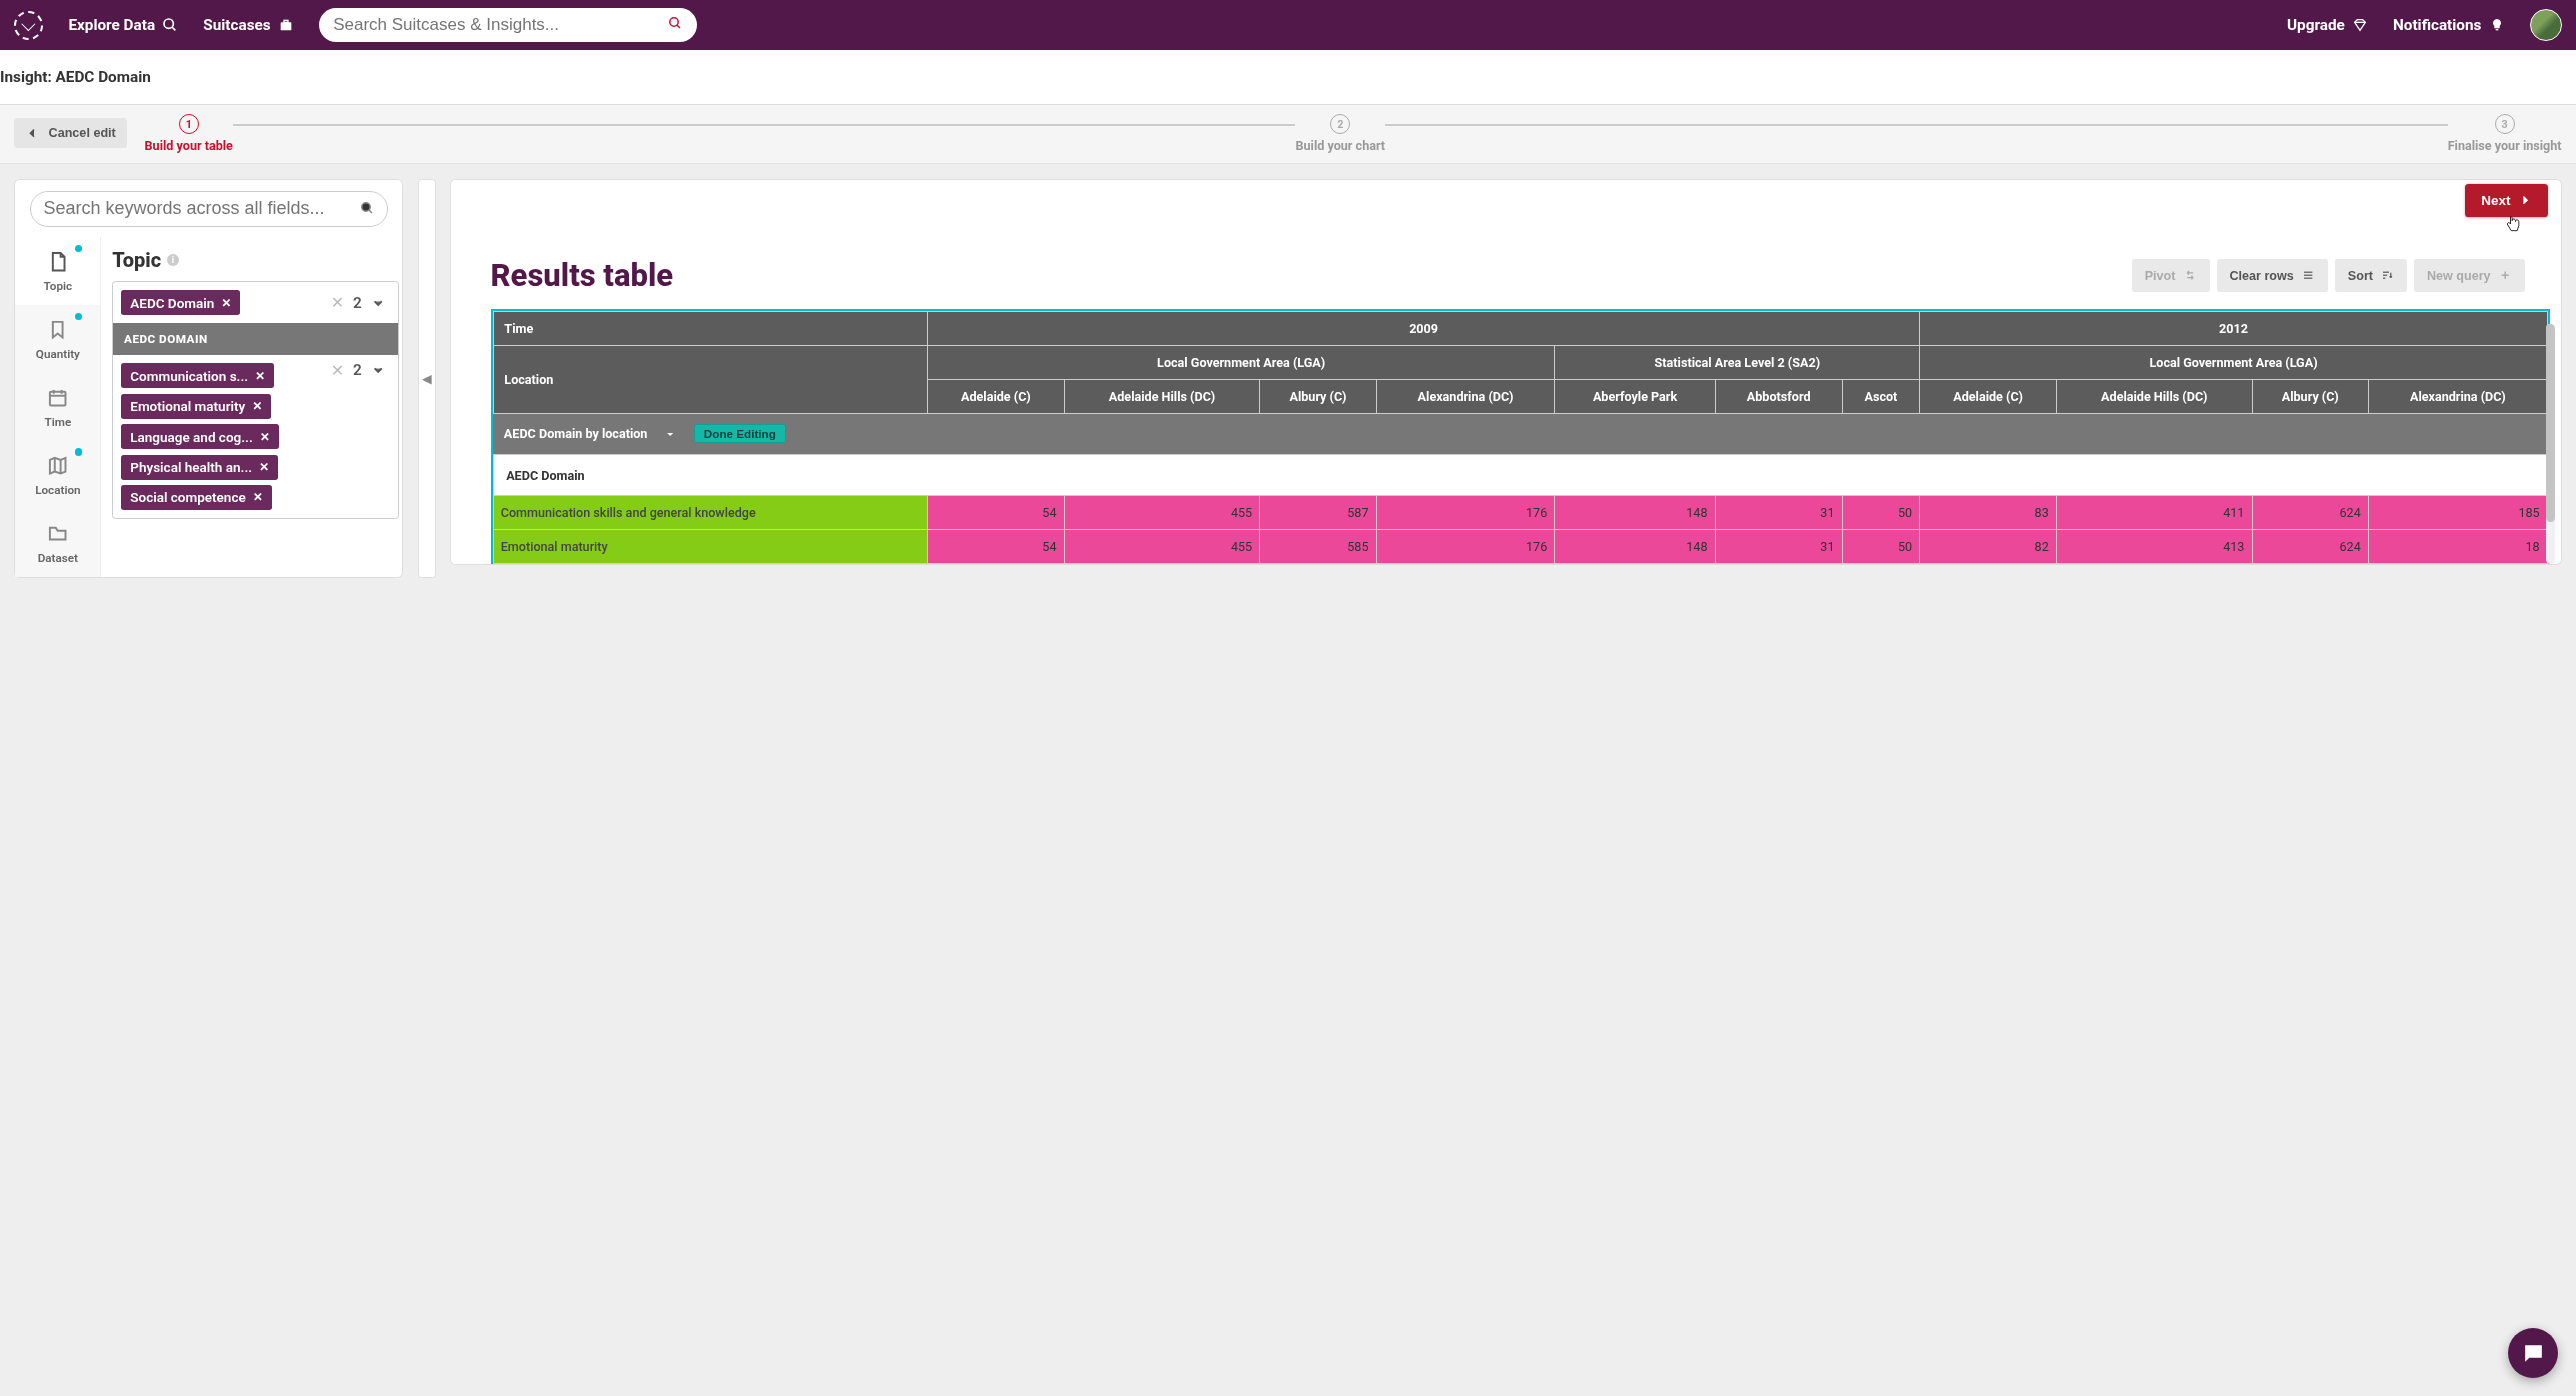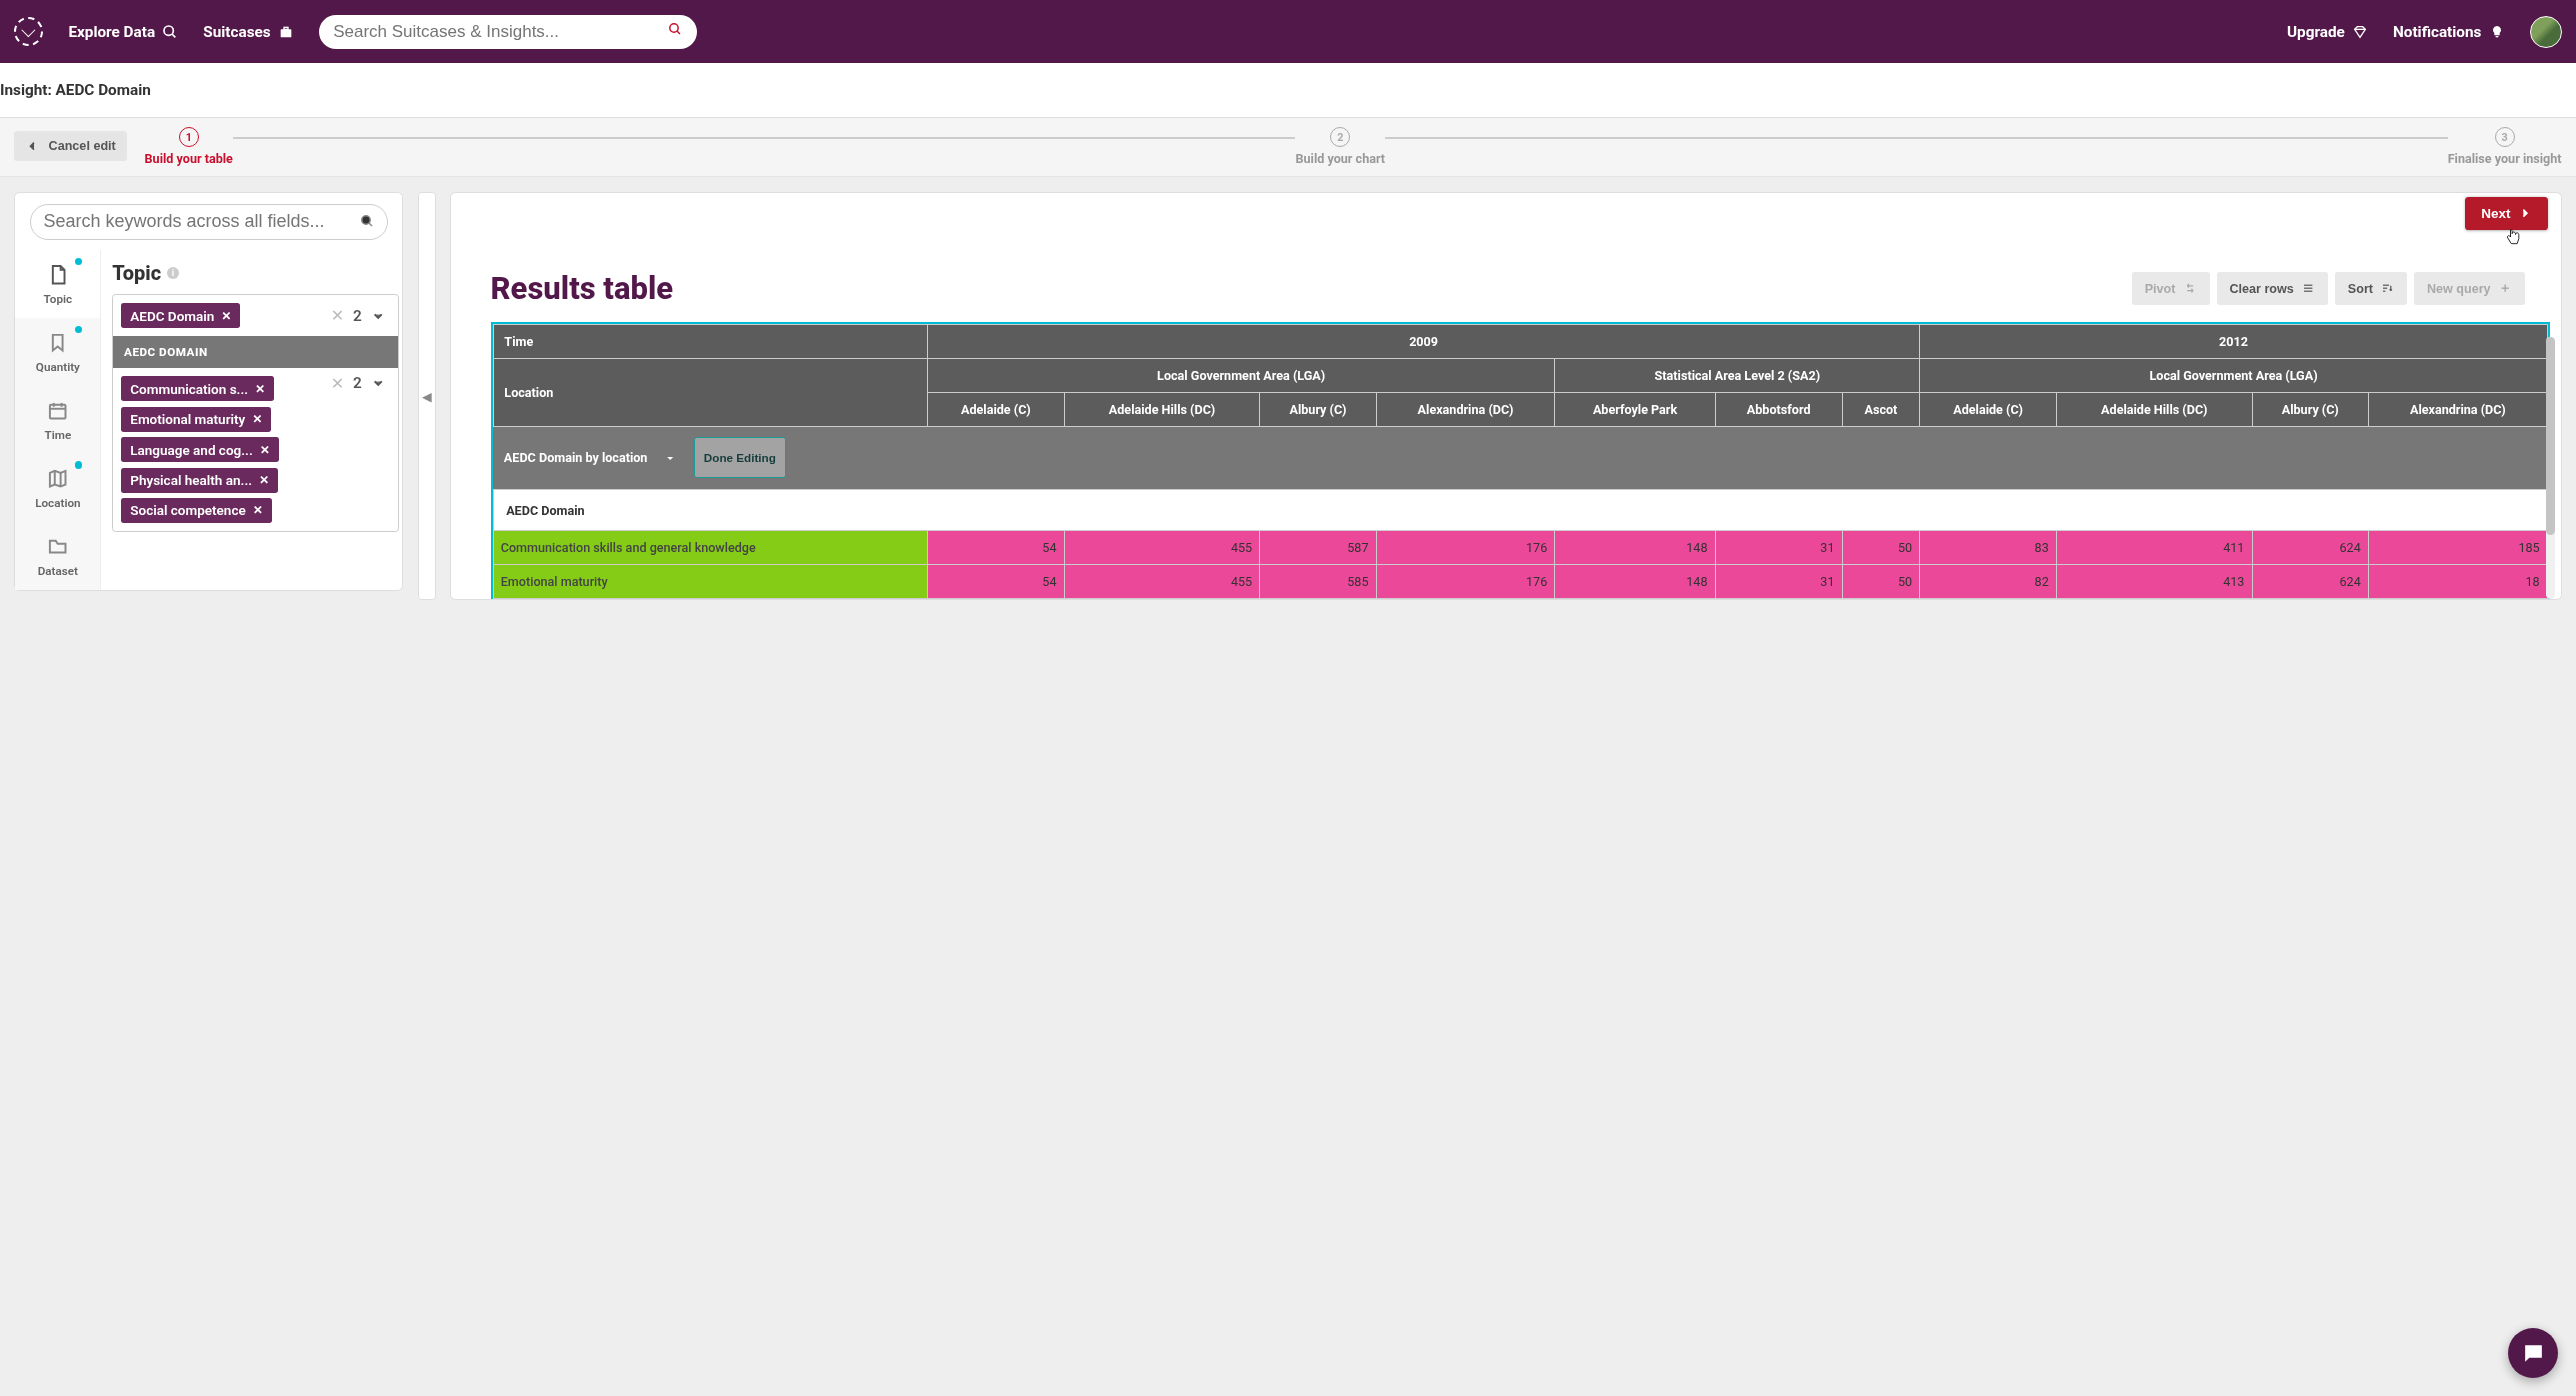--- a/index.html
+++ b/index.html
@@ -1,19 +1,19 @@
 <!DOCTYPE html>
 <html style="font-size:14.4px"><head>
 <meta charset="utf-8">
 <style>
 * { box-sizing: border-box; margin: 0; padding: 0; }
 body { font-family: -apple-system, BlinkMacSystemFont, 'Segoe UI', Roboto, sans-serif; background: #eeeeee; color: #333; }
 
 
-.top-header { background: #53184a; height: 63px; display: flex; align-items: center; padding: 0 14.4px; gap: 25px; }
+.top-header { background: #53184a; height: 50px; display: flex; align-items: center; padding: 0 14.4px; gap: 25px; }
 .logo { width: 29px; height: 29px; border: 2.3px dashed #fff; border-radius: 50%; position: relative; }
 .logo::after { content: ''; position: absolute; top: 50%; left: 50%; width: 9px; height: 9px; margin: -4.5px 0 0 -4.5px; border-left: 1.8px solid #fff; border-bottom: 1.8px solid #fff; transform: rotate(-45deg) translate(0.9px,-1.8px); }
 .nav-link { color: #fff; font-weight: 700; font-size: 15.3px; display: flex; align-items: center; gap: 7.2px; cursor: pointer; }
 .search-bar { flex: 0 0 378px; background: #fff; border-radius: 18px; height: 34px; display: flex; align-items: center; padding: 0 14.4px; }
 .search-bar input { flex: 1; border: none; outline: none; font-size: 17px; color: #666; }
 .search-bar .s-icon svg { width: 14.4px; height: 14.4px; }
 .header-spacer { flex: 1; }
 .avatar { width: 32px; height: 32px; border-radius: 50%; background: linear-gradient(135deg, #7ea05a 40%, #4a6b3a 60%); border: 1.8px solid #fff; }
 
 
@@ -71,21 +71,21 @@
 .table-wrap { margin: 0 0 0 25px; border: 2.7px solid #00bcd4; border-bottom: none; overflow: hidden; }
 .data-table { width: 100%; border-collapse: collapse; font-size: 12.6px; }
 .data-table th, .data-table td { border: 0.9px solid #ccc; padding: 9px 7.2px; }
 .data-table thead th { background: #5c5c5c; color: #fff; font-weight: 700; text-align: center; }
 .data-table thead th.corner { background: #5c5c5c; text-align: left; padding-left: 10.8px; }
 .row-label-cell { text-align: left; font-weight: 500; color: #444; padding: 10.8px; background:#84cc16; }
 .num-cell { text-align: right; padding-right: 12.6px; background:#ec4899; }
 .section-row { background: #777; margin-top: 12px; }
 .section-row td { background: #777; color: #fff; font-weight: 700; padding: 10.8px; border:none; }
 .section-controls { display: flex; align-items: center; gap: 16px; }
-.done-edit { background: #a3a3a3; color: #163d3c; border: 0.9px solid #1a9b97; border-radius: 2.7px; padding: 13px 9px; font-weight: 700; font-size: 11.7px; cursor: pointer; }
+.done-edit { background: #14b8a6; color: #163d3c; border: 0.9px solid #1a9b97; border-radius: 2.7px; padding: 2px 9px; font-weight: 700; font-size: 11.7px; cursor: pointer; }
 .domain-head td { background: #fff; font-weight: 700; padding: 12.6px; border: 0.9px solid #ccc; }
 
 .scroll-track { position:absolute; right:5.4px; top:144px; bottom:0; width:9px; background:#f0f0f0; border-radius:4.5px; }
 .scroll-thumb { position:absolute; left:0; right:0; top:0; height:198px; background:#c4c4c4; border-radius:4.5px; }
 
 .chat-bubble { position: fixed; bottom: 18px; right: 18px; width: 50px; height: 50px; border-radius: 50%; background: #53184a; display: flex; align-items: center; justify-content: center; box-shadow: 0 3.6px 10.8px rgba(0,0,0,0.3); cursor: pointer; }
 .chat-bubble svg { width: 25px; height: 25px; fill: #fff; }
 
 svg.icon { width: 14.4px; height: 14.4px; fill: currentColor; }
 svg.icon18 { width: 16px; height: 16px; }

